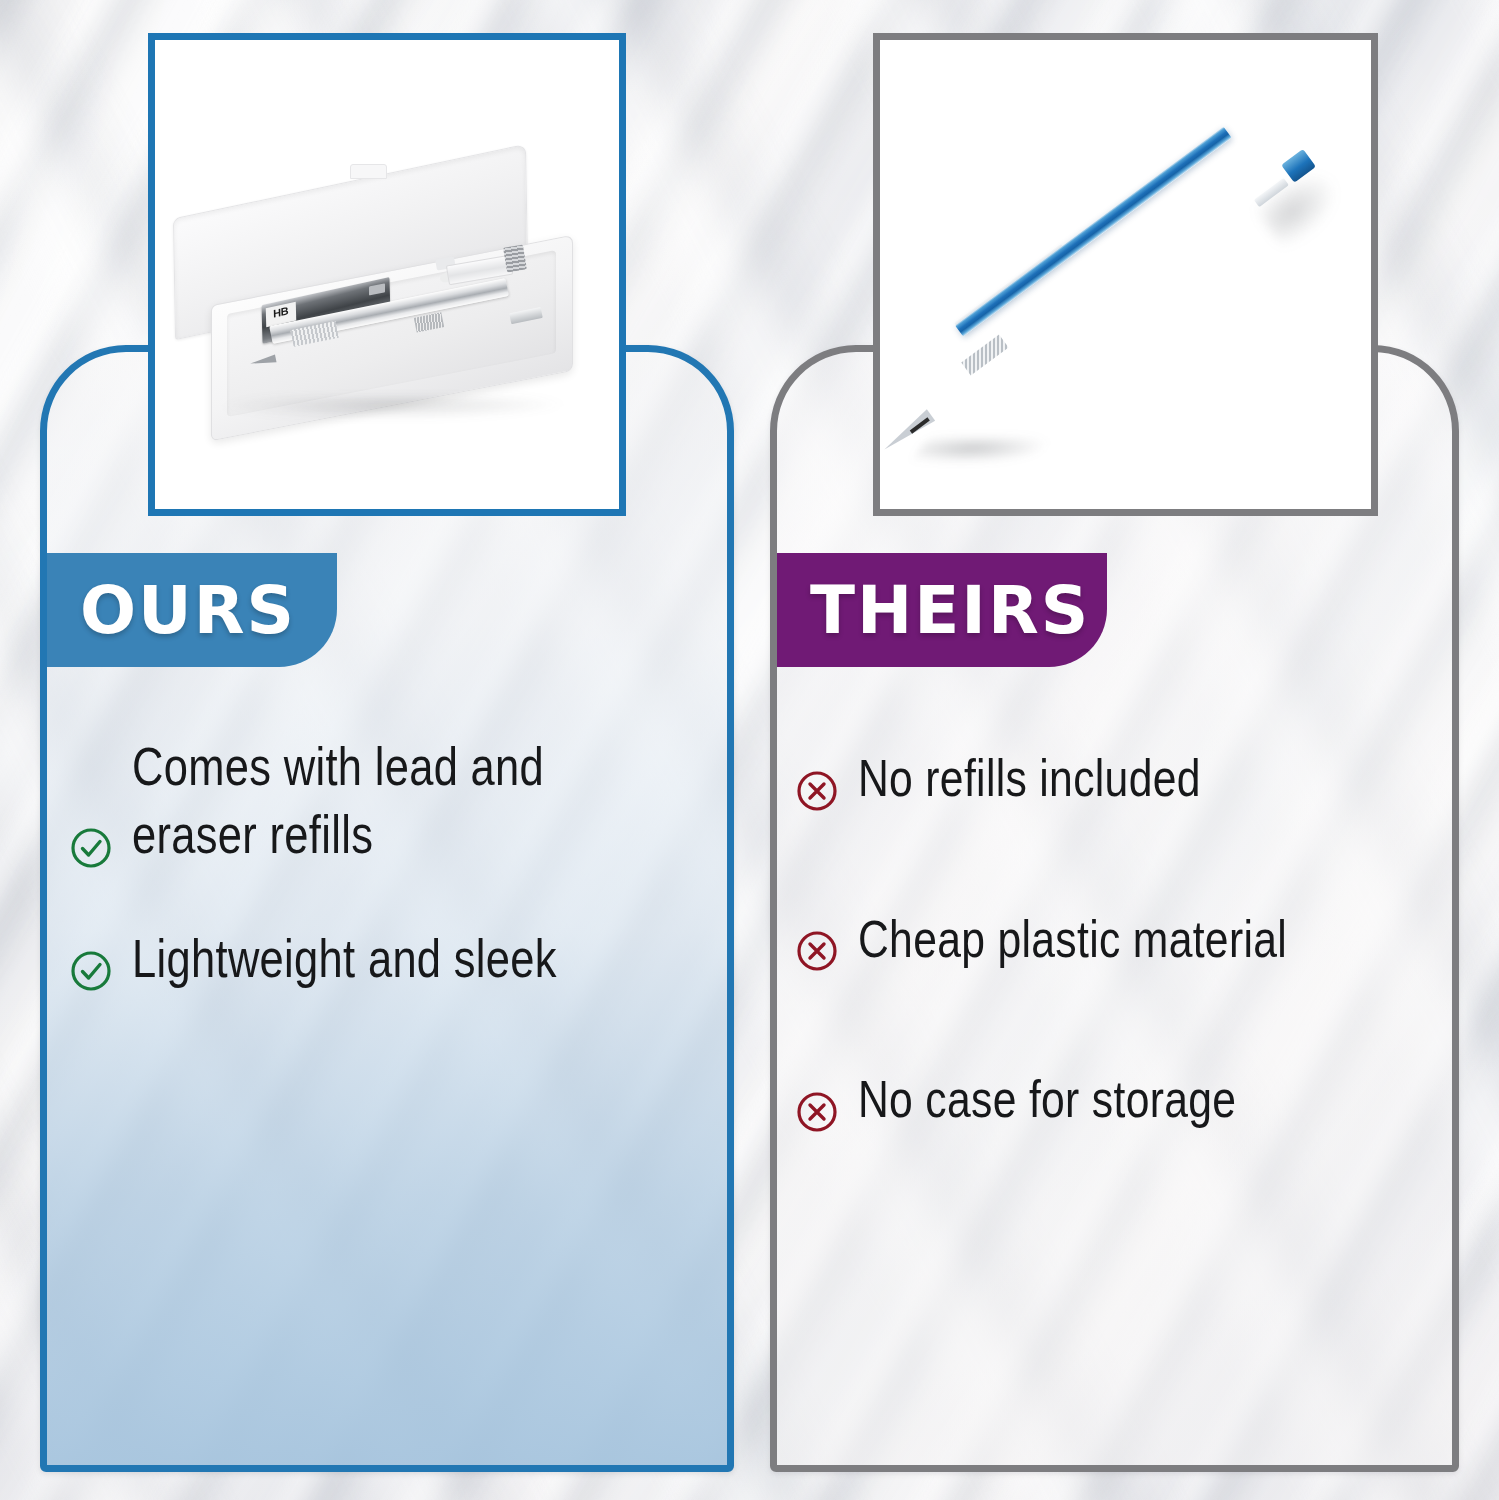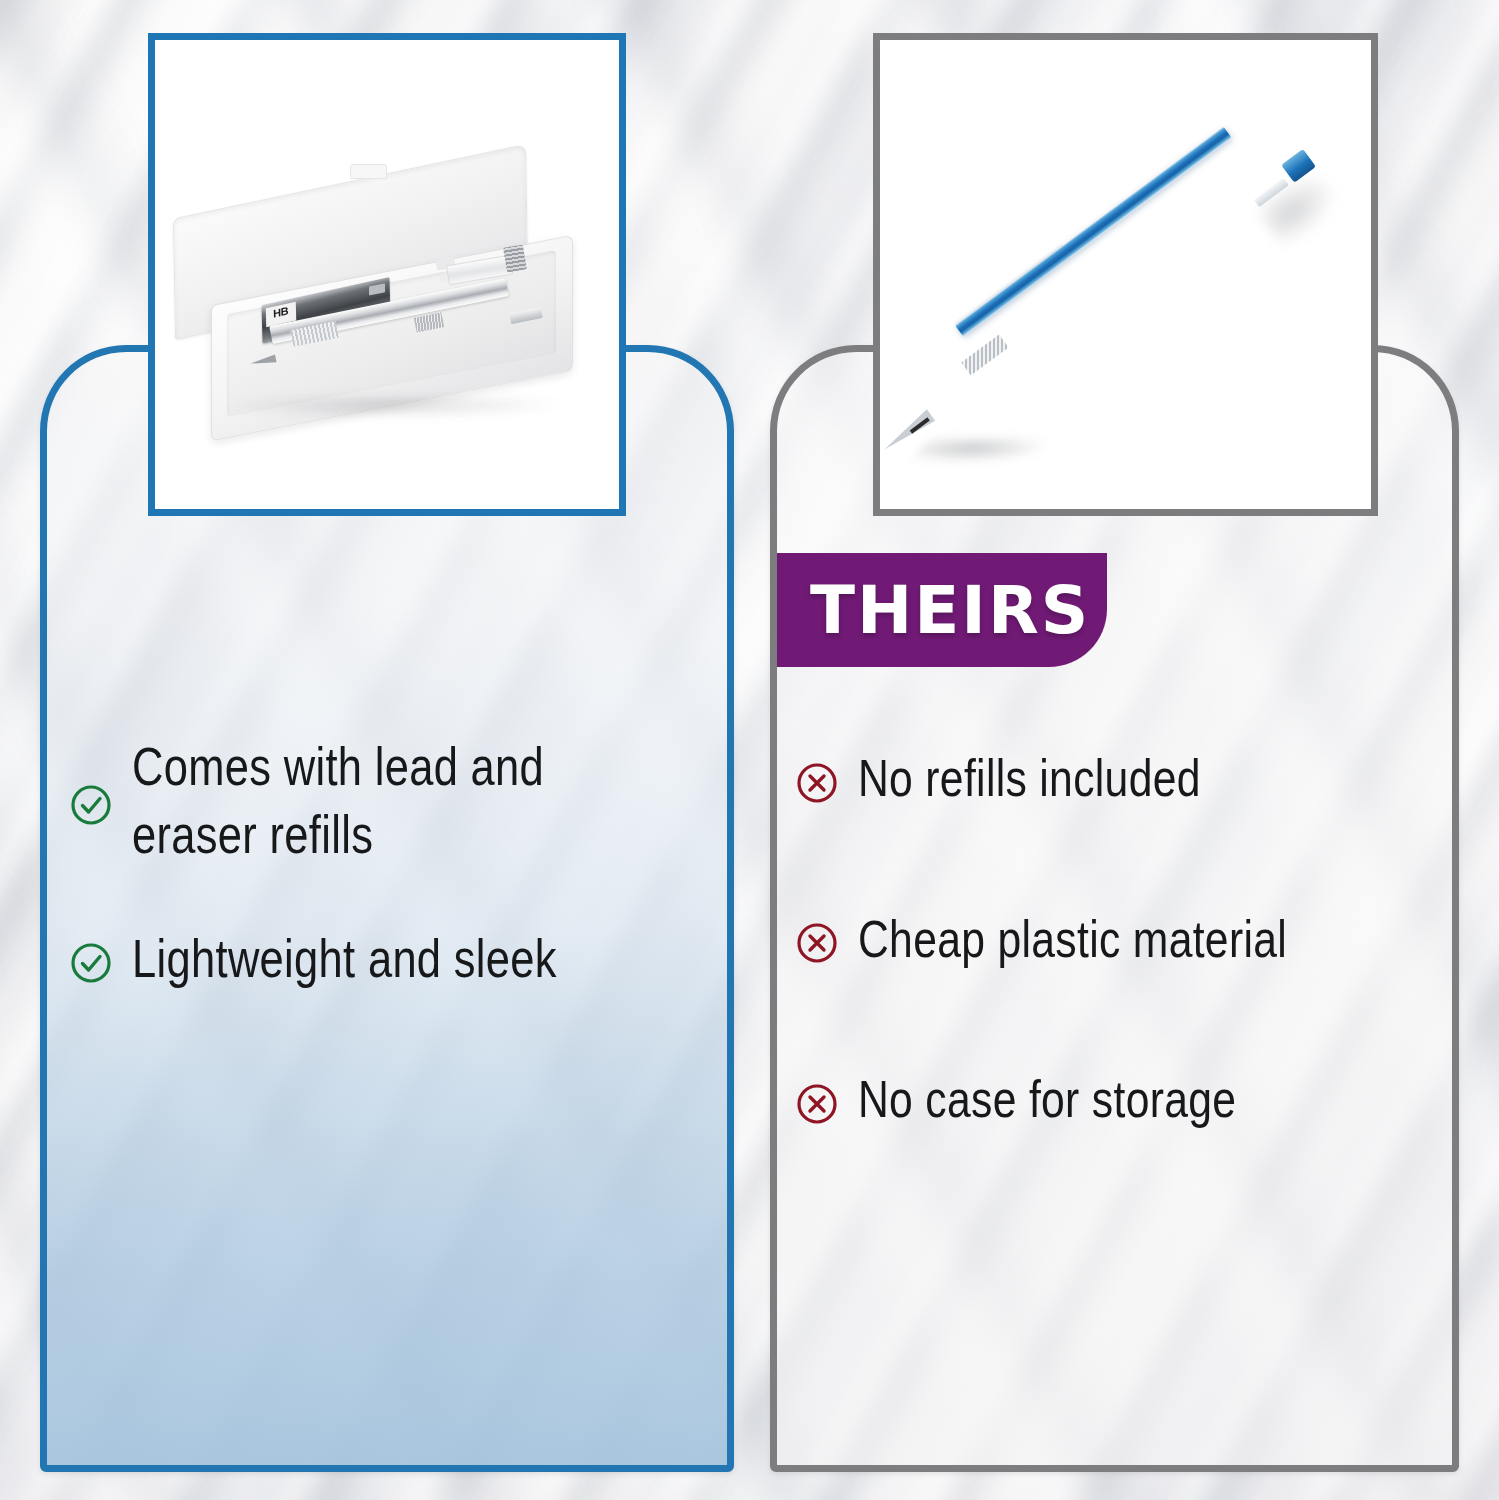--- a/index.html
+++ b/index.html
@@ -341,21 +341,21 @@
   .feature-list {
     position: absolute;
     left: 48px; right: 34px;
     top: 700px;
     z-index: 5;
   }
   .feature-list.theirs { top: 712px; left: 44px; }
 
   .feature-item {
     display: flex;
-    align-items: center;
+    align-items: flex-end;
     margin-bottom: 56px;
   }
   .feature-list.theirs .feature-item { margin-bottom: 94px; }
 
   .badge {
     flex: 0 0 auto;
     width: 42px; height: 42px;
     margin-top: 9px;
     margin-right: 20px;
   }
@@ -408,20 +408,23 @@
           <div class="pencil-body"></div>
           <div class="pencil-knurl"></div>
           <div class="pencil-grip"></div>
           <div class="pencil-clicker"></div>
           <div class="pencil-tip"></div>
           <div class="case-shadow"></div>
         </div>
       </div>
     </div>
 
+    <div class="ribbon ours">
+      <span class="ribbon-label">OURS</span>
+    </div>
 
     <div class="feature-list ours">
 
       <div class="feature-item">
         <span class="badge">
           <svg viewBox="0 0 42 42">
             <circle cx="21" cy="21" r="18" fill="none" stroke="#187a3b" stroke-width="3.2"></circle>
             <path d="M12.5 21.5 L18.6 28 L30 14.5" fill="none" stroke="#187a3b" stroke-width="3.4" stroke-linecap="round" stroke-linejoin="round"></path>
           </svg>
         </span>

